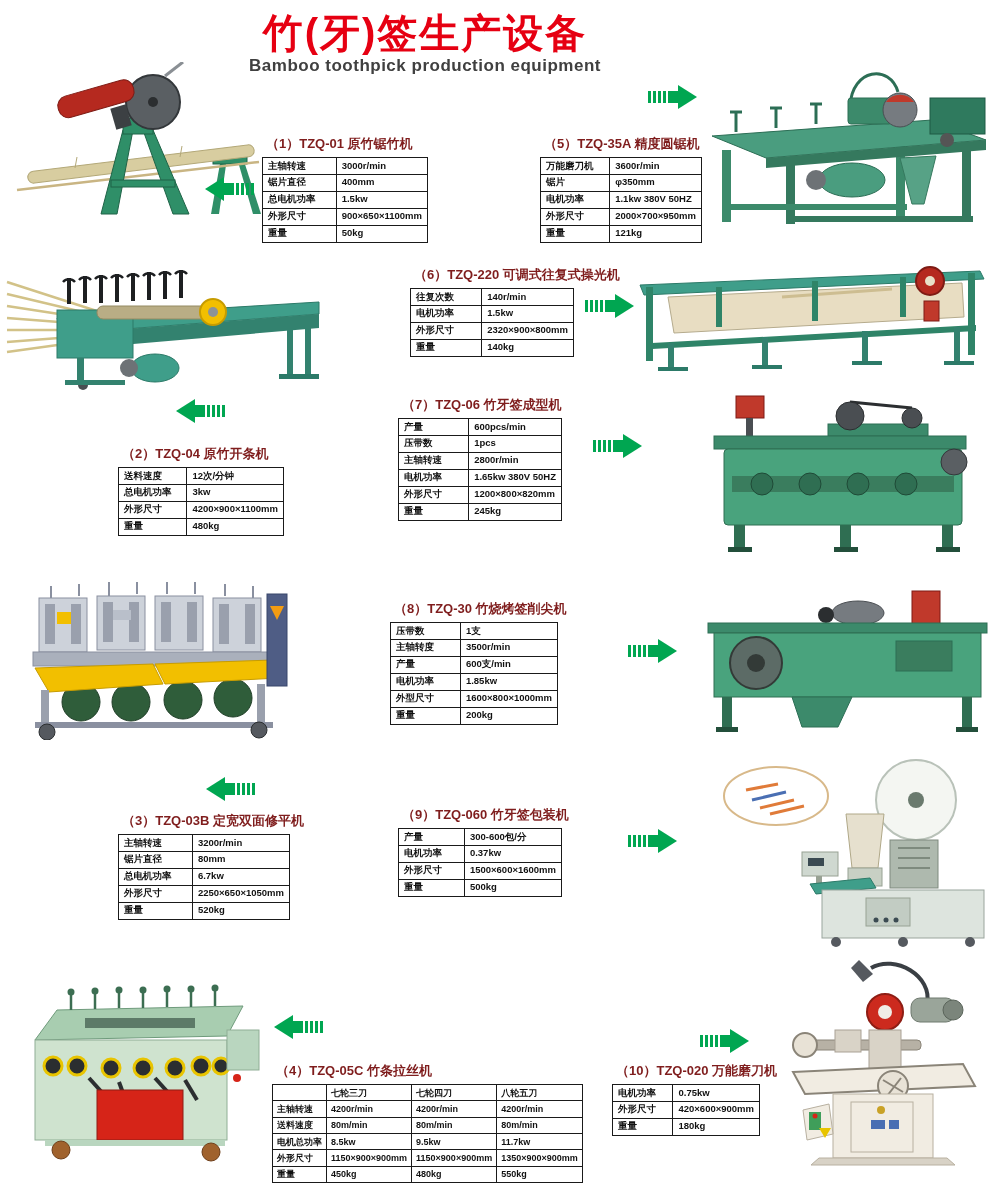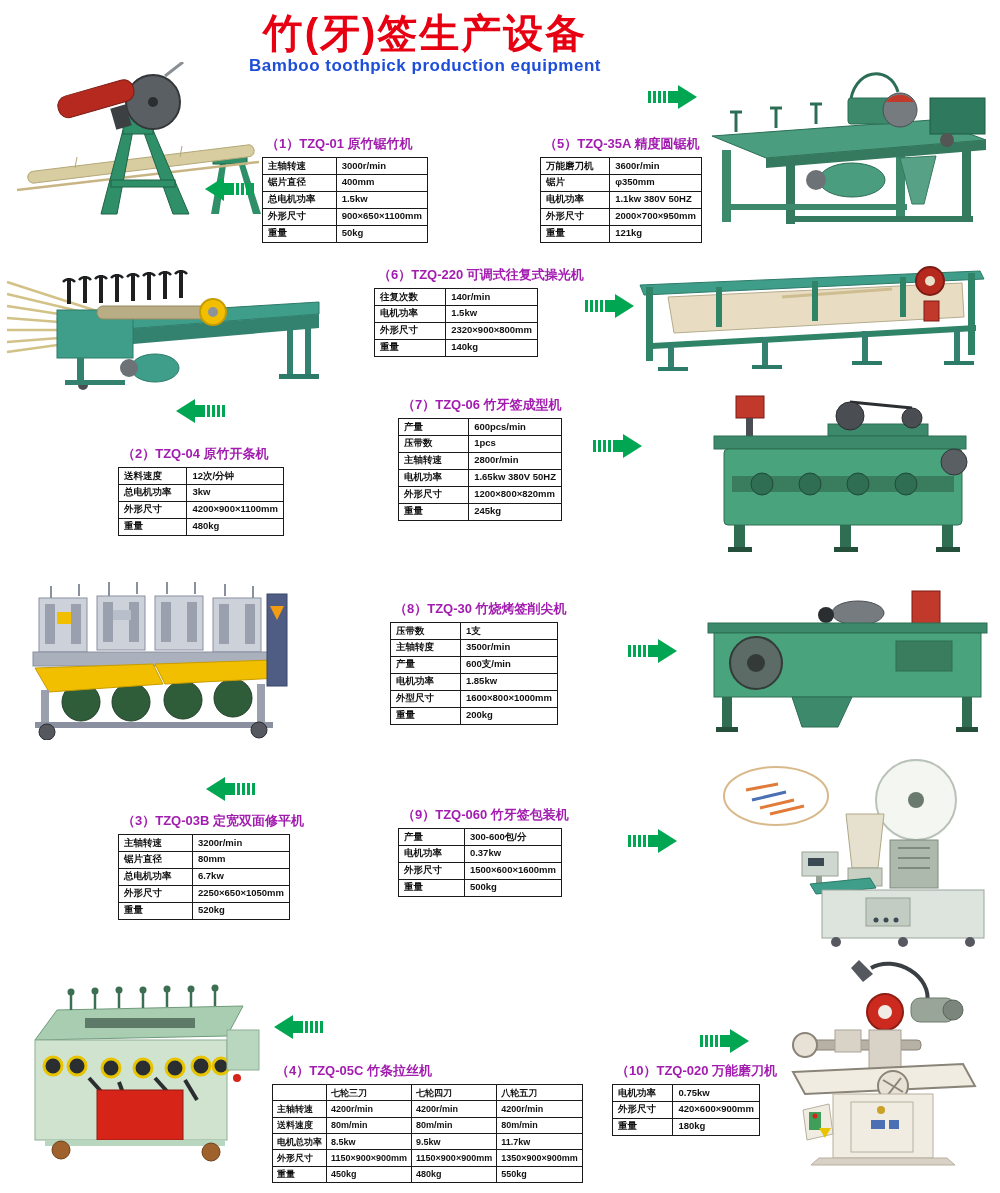--- a/index.html
+++ b/index.html
@@ -1,27 +1,27 @@
 <!DOCTYPE html>
 <html><head>
 <meta charset="utf-8">
 <style>
   html,body{margin:0;padding:0;background:#ffffff;}
   .canvas{position:relative;width:1000px;height:1193px;background:#fff;overflow:hidden;
           font-family:"Liberation Sans","DejaVu Sans",sans-serif;}
   .header{position:absolute;left:225px;top:12px;width:400px;text-align:center;}
   .title{margin:0;font-size:40px;line-height:1.05;font-weight:bold;color:#e60012;letter-spacing:2px;}
-  .subtitle{font-size:17px;font-weight:bold;color:#1d4ed8;margin-top:2px;letter-spacing:.5px;}
+  .subtitle{font-size:17px;font-weight:bold;color:#404040;margin-top:2px;letter-spacing:.5px;}
   .machine{position:absolute;margin:0;padding:0;}
   .machine svg{width:100%;height:100%;display:block;}
   .arrow{position:absolute;width:50px;height:26px;}
   .arrow svg{width:100%;height:100%;display:block;}
   .arrow.left svg{transform:scaleX(-1);}
   .spec-block{position:absolute;}
-  .spec-title{font-size:13px;font-weight:bold;color:#a21caf;margin:0 0 4px 4px;white-space:nowrap;}
+  .spec-title{font-size:13px;font-weight:bold;color:#7f1d1d;margin:0 0 4px 4px;white-space:nowrap;}
   .spec-table{border-collapse:collapse;width:100%;background:#fff;padding-left:36px;}
   .spec-table td{border:1px solid #1a1a1a;font-size:9.5px;font-weight:bold;color:#111;
                  line-height:1.15;padding:2.5px 5px;white-space:nowrap;}
   .spec-table td.lbl{width:47%;}
   .spec-table.t4 td{font-size:9px;padding:2.5px 4px;}
   .spec-table.t4 td.lbl{width:22%;}
   .spec-table .hdr-row td{text-align:left;}
 </style>
 </head>
 <body>
@@ -524,21 +524,21 @@
             <td class="val">2000×700×950mm</td>
           </tr>
           <tr>
             <td class="lbl">重量</td>
             <td class="val">121kg</td>
           </tr>
         </tbody>
       </table>
   </section>
 
-  <section class="spec-block" style="left:374px;top:266px;width:164px">
+  <section class="spec-block" style="left:410px;top:266px;width:164px">
     <div class="spec-title">（6）TZQ-220  可调式往复式操光机</div>
     <table class="spec-table">
         <tbody>
           <tr>
             <td class="lbl">往复次数</td>
             <td class="val">140r/min</td>
           </tr>
           <tr>
             <td class="lbl">电机功率</td>
             <td class="val">1.5kw</td>

